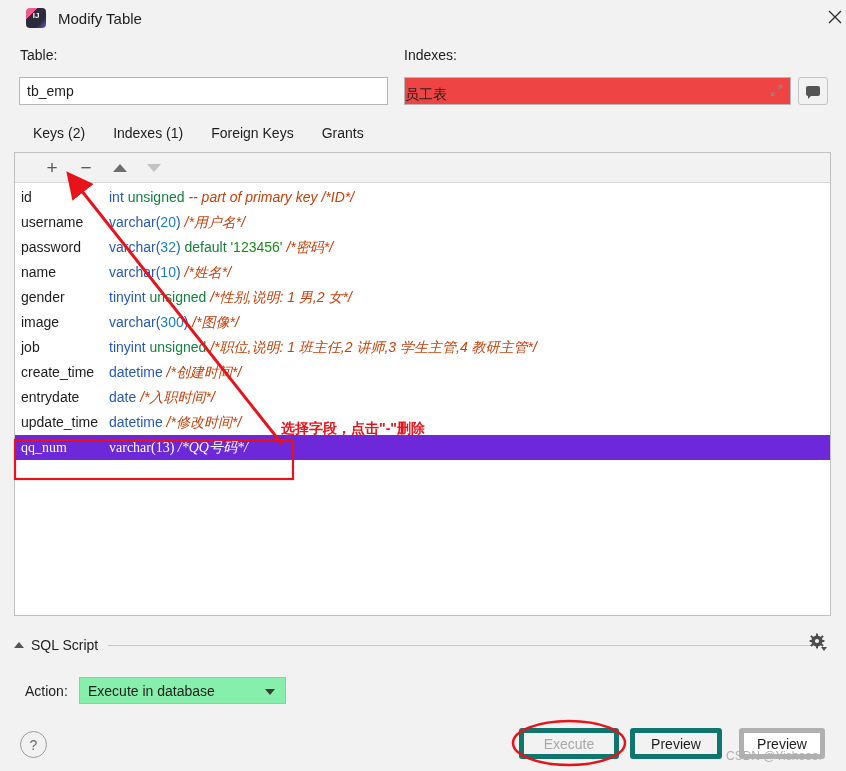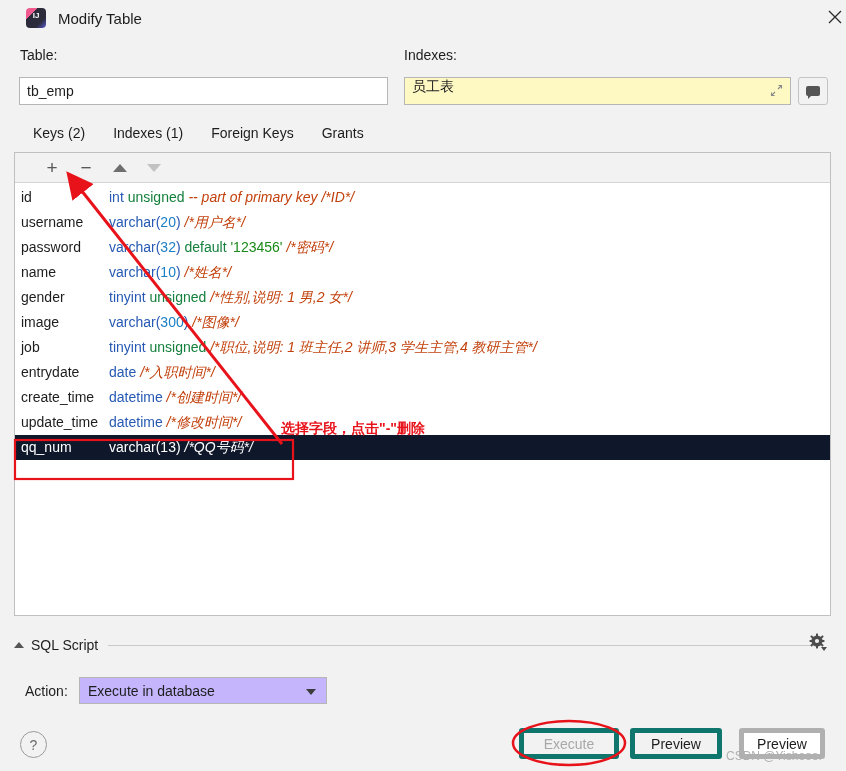--- a/index.html
+++ b/index.html
@@ -80,26 +80,25 @@
     box-sizing: border-box;
     display: flex;
     align-items: center;
     padding-left: 7px;
     font-size: 14px;
   }
   .input-comment {
     position: absolute;
     left: 404px; top: 77px;
     width: 387px; height: 28px;
-    background: #fef9c3;
+    background: #ef4444;
     border: 1px solid #b6b6b6;
     box-sizing: border-box;
     display: flex;
-    align-items: flex-start;
-    padding-left: 7px;
+    align-items: flex-end;
     font-size: 14px;
   }
   .expand-icon {
     position: absolute;
     right: 6px; top: 6px;
     width: 15px; height: 15px;
     color: #8a8a8a;
     font-size: 13px;
     line-height: 15px;
     text-align: center;
@@ -201,22 +200,23 @@
   }
   .row {
     height: 25px;
     line-height: 25px;
     font-size: 14px;
     padding-left: 6px;
     white-space: nowrap;
     cursor: pointer;
   }
   .row.selected {
-    background: #0f172a;
+    background: #6d28d9;
     color: #ffffff;
+    font-family: Liberation Serif, serif;
   }
   .colname { color: #1d1d1d; }
   .row.selected .colname { color: #ffffff; }
   .ctype   { color: #2659b3; }
   .row.selected .ctype { color: #ffffff; }
   .cnum    { color: #1a7fc4; }
   .row.selected .cnum { color: #ffffff; }
   .ckw     { color: #15803d; }
   .cstr    { color: #198a18; }
   .ccomm   { color: #c2410c; font-style: italic; }
@@ -256,22 +256,22 @@
   }
 
   .lbl-action {
     position: absolute;
     left: 25px; top: 683px;
     font-size: 14px;
   }
   .select-action {
     position: absolute;
     left: 79px; top: 677px;
-    width: 248px; height: 27px;
-    background: #c4b5fd;
+    width: 207px; height: 27px;
+    background: #86efac;
     border: 1px solid #b6b6b6;
     box-sizing: border-box;
     display: flex;
     align-items: center;
     padding-left: 8px;
     font-size: 14px;
     cursor: pointer;
   }
   .sel-arrow {
     position: absolute;
@@ -392,22 +392,22 @@
       </div>
   </div>
   <div class="rows" id="rows">
       <div class="row"><span class="colname cname-w">id</span><span class="ctype">int</span> <span class="ckw">unsigned</span> <span class="ccomm">-- part of primary key</span> <span class="ccomm">/*ID*/</span></div>
       <div class="row"><span class="colname cname-w">username</span><span class="ctype">varchar</span><span><span class="ctype">(</span><span class="cnum">20</span><span class="ctype">)</span></span> <span class="ccomm">/*用户名*/</span></div>
       <div class="row"><span class="colname cname-w">password</span><span class="ctype">varchar</span><span><span class="ctype">(</span><span class="cnum">32</span><span class="ctype">)</span></span> <span class="ckw">default</span> <span class="cstr">'123456'</span> <span class="ccomm">/*密码*/</span></div>
       <div class="row"><span class="colname cname-w">name</span><span class="ctype">varchar</span><span><span class="ctype">(</span><span class="cnum">10</span><span class="ctype">)</span></span> <span class="ccomm">/*姓名*/</span></div>
       <div class="row"><span class="colname cname-w">gender</span><span class="ctype">tinyint</span> <span class="ckw">unsigned</span> <span class="ccomm">/*性别,说明: 1 男,2 女*/</span></div>
       <div class="row"><span class="colname cname-w">image</span><span class="ctype">varchar</span><span><span class="ctype">(</span><span class="cnum">300</span><span class="ctype">)</span></span> <span class="ccomm">/*图像*/</span></div>
       <div class="row"><span class="colname cname-w">job</span><span class="ctype">tinyint</span> <span class="ckw">unsigned</span> <span class="ccomm">/*职位,说明: 1 班主任,2 讲师,3 学生主管,4 教研主管*/</span></div>
+      <div class="row"><span class="colname cname-w">create_time</span><span class="ctype">datetime</span> <span class="ccomm">/*创建时间*/</span></div>
       <div class="row"><span class="colname cname-w">entrydate</span><span class="ctype">date</span> <span class="ccomm">/*入职时间*/</span></div>
-      <div class="row"><span class="colname cname-w">create_time</span><span class="ctype">datetime</span> <span class="ccomm">/*创建时间*/</span></div>
       <div class="row"><span class="colname cname-w">update_time</span><span class="ctype">datetime</span> <span class="ccomm">/*修改时间*/</span></div>
       <div class="row selected"><span class="colname cname-w">qq_num</span><span class="ctype">varchar</span><span><span class="ctype">(</span><span class="cnum">13</span><span class="ctype">)</span></span> <span class="ccomm">/*QQ号码*/</span></div>
     </div>
 </div>
 
 <div class="sql-header">
   <span class="collapse-tri"></span>
   <span class="sql-title">SQL Script</span>
   <span class="sql-line"></span>
   <span class="gear-wrap">

